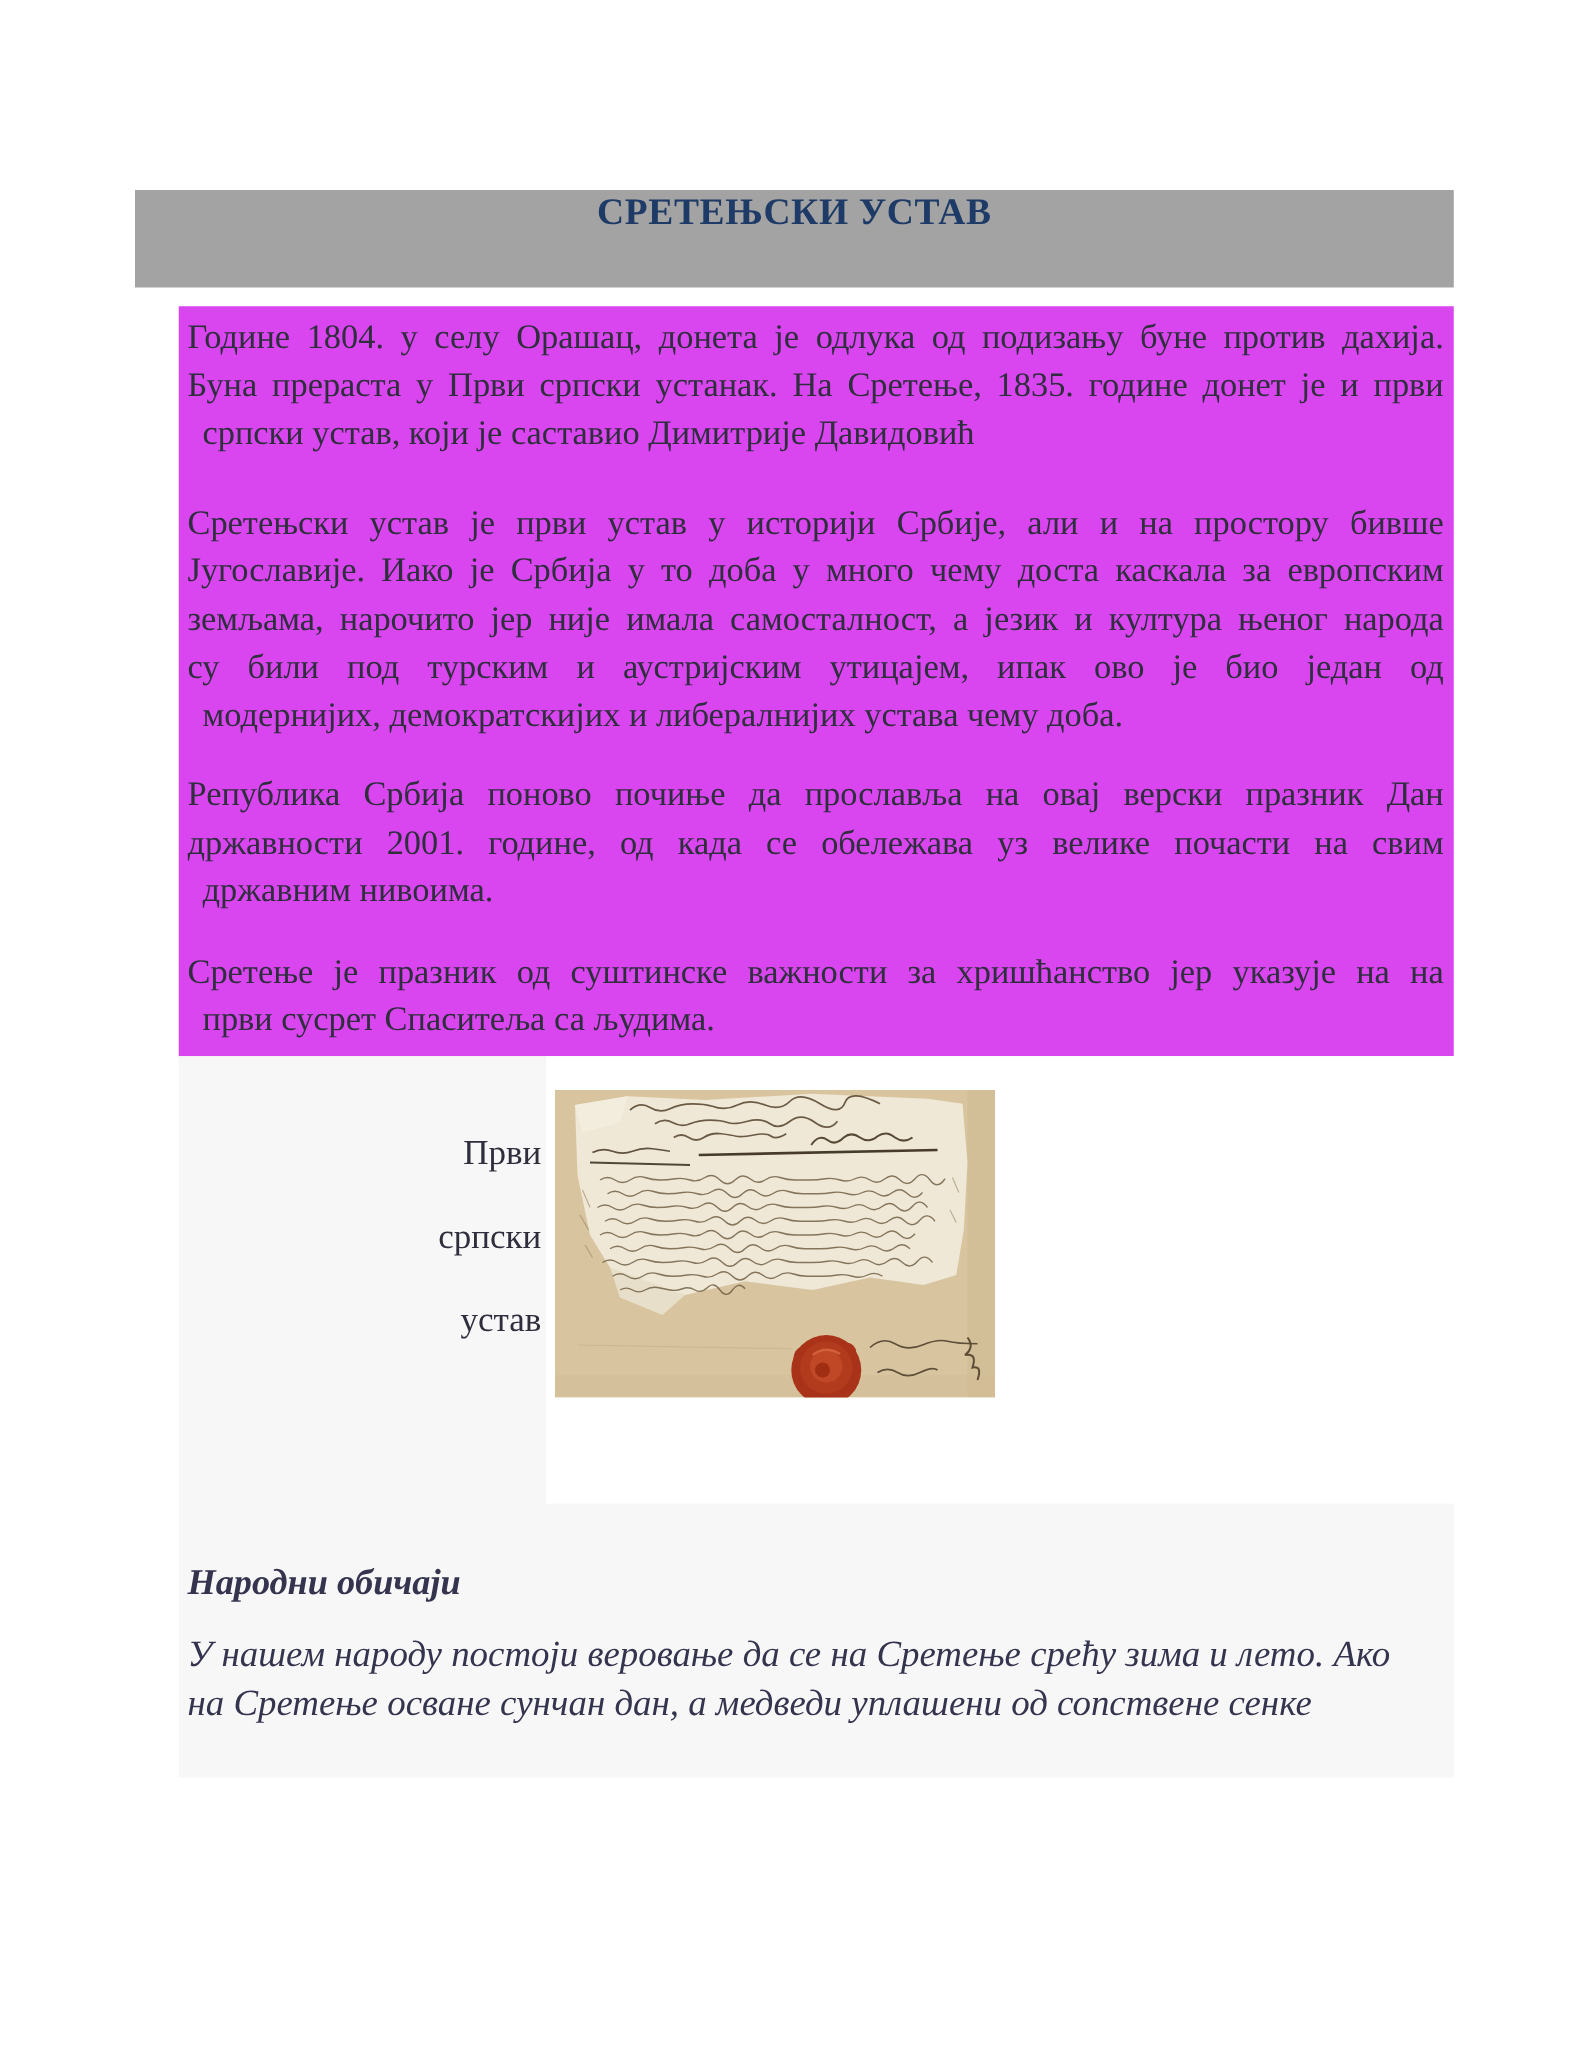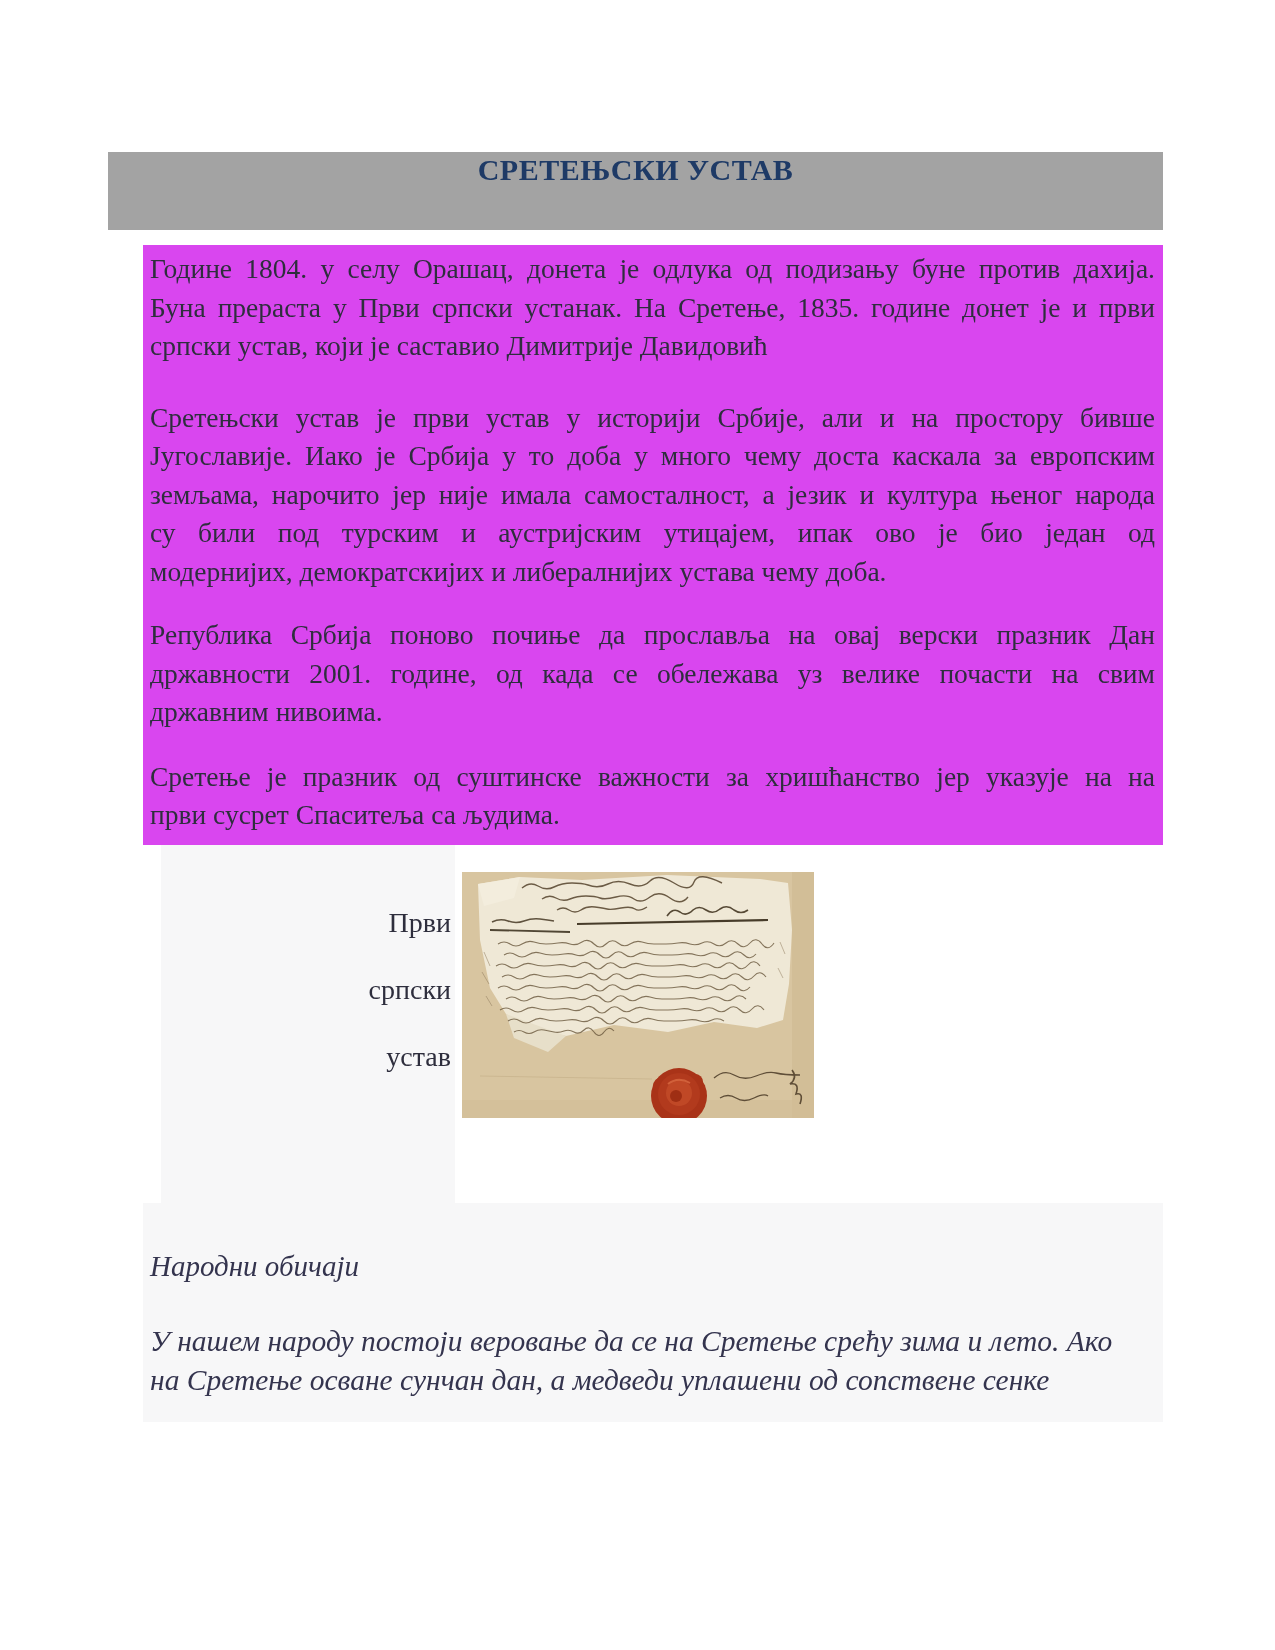--- a/index.html
+++ b/index.html
@@ -24,44 +24,44 @@
     font-size:27.5px;
   }
   .para{margin:0;}
   .para.gap1{margin-bottom:33px;}
   .para.gap2{margin-bottom:25px;}
   .para.gap3{margin-bottom:26px;}
   .ln{
     height:38.5px;line-height:38.5px;overflow:hidden;
     text-align:justify;text-align-last:justify;
   }
-  .ln-last{text-align:left;text-align-last:left;}
+  .ln-last{text-align:left;text-align-last:left;margin-left:12px;}
   
   .figure-section{
-    left:161px;top:845px;width:1020px;height:358px;background:#f7f7f8;
+    left:143px;top:845px;width:1020px;height:358px;background:#f7f7f8;
   }
   .figure-white{
     position:absolute;left:294px;top:0;width:726px;height:358px;background:#ffffff;
   }
   .figure-photo{
     position:absolute;left:7px;top:27px;width:352px;height:246px;display:block;
   }
   .caption{
     position:absolute;left:0;top:63px;width:290px;text-align:right;
     font-size:28px;color:#2e2e3d;
   }
   .cap-ln{height:67px;line-height:30px;}
   
   .folklore-section{
     left:143px;top:1203px;width:1020px;height:219px;background:#f7f7f8;
     box-sizing:border-box;padding:44px 8px 0 7px;color:#34344e;
   }
   .folk-heading{
-    font-size:29px;font-weight:normal;font-style:italic;line-height:39px;
-    margin:0 0 36px 0;
+    font-size:29px;font-weight:bold;font-style:italic;line-height:39px;
+    margin:0 0 19px 0;
   }
   .it-ln{
     font-size:29.5px;font-style:italic;height:39px;line-height:39px;
     overflow:hidden;text-align:left;
   }
 </style>
 </head>
 <body>
 
 <div class="abs title-block">

